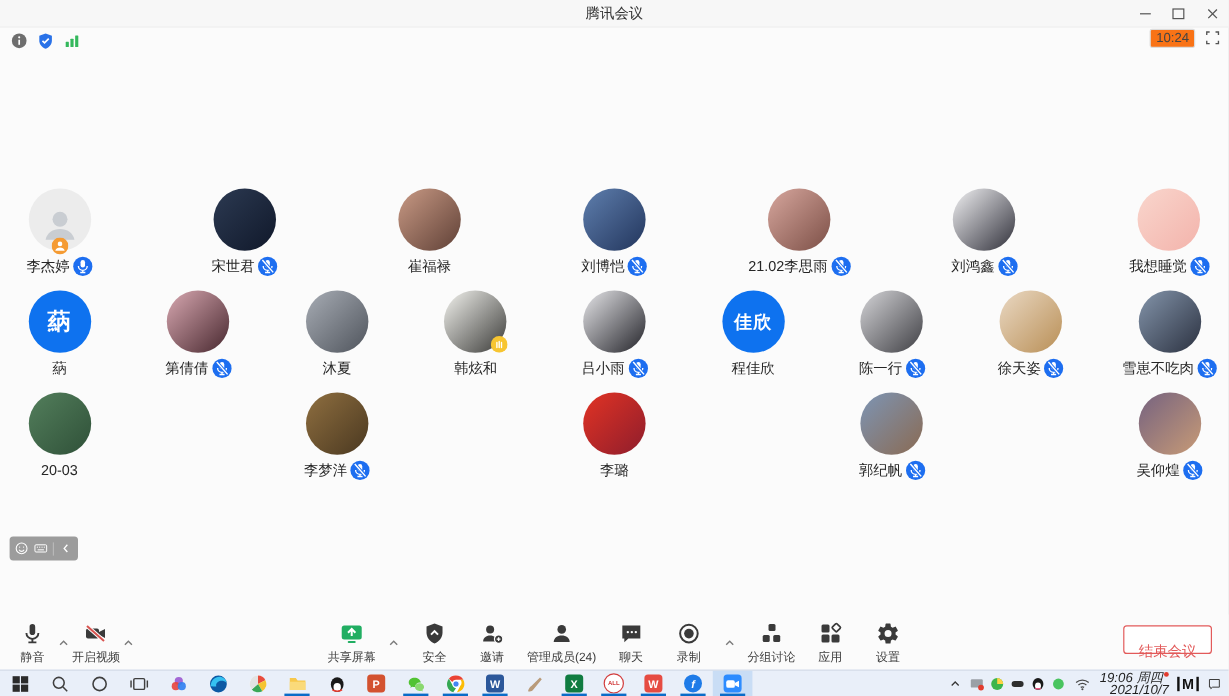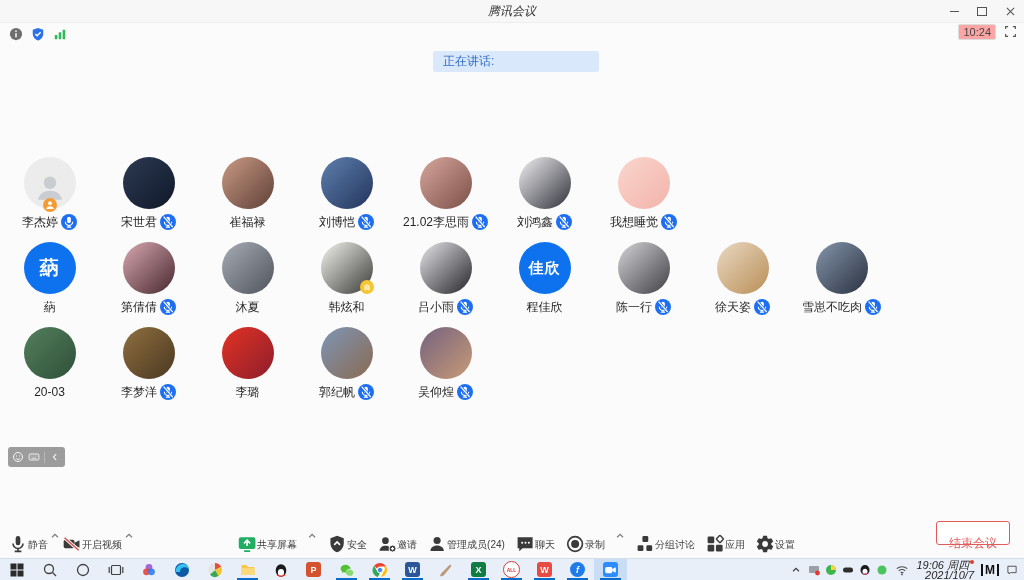--- a/index.html
+++ b/index.html
@@ -1,58 +1,58 @@
 <!DOCTYPE html>
 <html><head>
 <meta charset="utf-8">
 <style>
   html,body{margin:0;padding:0;background:#ddd;}
   .screen{position:relative;width:1024px;height:580px;background:#fbfbfb;overflow:hidden;
     font-family:"Liberation Sans",sans-serif;-webkit-font-smoothing:antialiased;}
   
-  .titlebar{position:absolute;top:0;left:0;right:0;height:22px;background:#f7f7f7;border-bottom:1px solid #eeeeee;font-style:italic;}
+  .titlebar{position:absolute;top:0;left:0;right:0;height:22px;background:#f7f7f7;border-bottom:1px solid #eeeeee;}
   .title{position:absolute;left:0;right:0;top:0;text-align:center;font-size:12px;color:#333;line-height:22px;}
   .winctrls{position:absolute;right:0;top:0;height:22px;display:flex;}
   .wbtn{width:28px;height:22px;display:flex;align-items:center;justify-content:center;}
   .minbar{width:9px;height:1px;background:#555;}
   .maxsq{width:8px;height:7px;border:1px solid #555;}
   .wbtn svg{width:9px;height:9px;}
   
   .topicons{position:absolute;top:26px;left:8px;display:flex;gap:7px;}
   .topicons .tic{width:15px;height:15px;display:flex;align-items:center;justify-content:center;}
   .topicons svg{width:14px;height:14px;display:block;}
-  .timer{position:absolute;top:24px;right:28px;font-size:11px;color:#444;background:#fca5a5;border:1px solid #dcdcdc;border-radius:2px;padding:0 4px;height:14px;line-height:14px;}
+  .timer{position:absolute;top:24px;right:28px;font-size:11px;color:#444;background:#f97316;border:1px solid #dcdcdc;border-radius:2px;padding:0 4px;height:14px;line-height:14px;}
   .fsbtn{position:absolute;top:25px;right:7px;}
   .fsbtn svg{width:13px;height:13px;display:block;}
   
   .banner{position:absolute;top:51px;left:433px;width:166px;height:21px;background:#d9e8fa;border-radius:2px;
     font-size:12px;color:#2f6dc4;line-height:21px;padding-left:10px;box-sizing:border-box;}
   
-  .prow{position:absolute;left:0;width:100%;display:flex;justify-content:flex-start;}
+  .prow{position:absolute;left:0;width:100%;display:flex;justify-content:space-between;}
   .pcell{width:99px;display:flex;flex-direction:column;align-items:center;}
   .avatar{width:52px;height:52px;border-radius:50%;position:relative;display:flex;align-items:center;justify-content:center;}
   .avatar .ph{width:34px;height:34px;margin-top:8px;}
   .avatar .init{color:#fff;font-weight:bold;letter-spacing:1px;}
   .badge{position:absolute;width:14px;height:14px;border-radius:50%;bottom:-3px;left:50%;transform:translateX(-50%);}
   .badge svg{width:14px;height:14px;display:block;}
   .badge.hand{left:auto;right:-1px;bottom:0;transform:none;}
   .nameline{margin-top:5px;display:flex;align-items:center;gap:3px;font-size:12px;color:#262626;line-height:16px;white-space:nowrap;}
   .mic{width:16px;height:16px;border-radius:50%;background:#1d6ef0;display:inline-flex;align-items:center;justify-content:center;}
   .mic svg{width:16px;height:16px;display:block;}
   
   .rbar{position:absolute;left:8px;top:447px;width:57px;height:20px;background:#9c9c9c;border-radius:3px;
     display:flex;align-items:center;padding:0 4px;gap:4px;box-sizing:border-box;}
   .rbar .rb{display:flex;align-items:center;justify-content:center;}
   .rbar svg{width:12px;height:12px;display:block;}
   .rbar .sep{width:1px;height:11px;background:#b8b8b8;}
   
   .btoolbar{position:absolute;left:0;right:0;bottom:22px;height:46px;background:#fbfbfb;}
   .tgroup-left{position:absolute;left:8px;bottom:3px;display:flex;align-items:flex-end;gap:2px;}
   .tgroup-center{position:absolute;left:calc(50% + 4px);transform:translateX(-50%);bottom:3px;display:flex;align-items:flex-end;gap:10px;}
-  .titem{display:flex;flex-direction:row;align-items:center;min-width:38px;text-align:center;}
+  .titem{display:flex;flex-direction:column;align-items:center;min-width:38px;text-align:center;}
   .ticon{height:22px;display:flex;align-items:center;justify-content:center;}
   .ticon svg{width:20px;height:20px;display:block;}
   .tlabel{font-size:10px;color:#3d3d3d;margin-top:2px;white-space:nowrap;}
   .chev{display:flex;align-items:center;margin-bottom:14px;}
   .chev svg{width:10px;height:10px;display:block;}
   .endbtn{position:absolute;right:14px;bottom:13px;height:24px;padding:10px 12px;border:1px solid #e25a5a;color:#e25a5a;
     background:#fff;border-radius:3px;font-size:12px;line-height:22px;box-sizing:border-box;}
   
   .taskbar{position:absolute;left:0;right:0;bottom:0;height:22px;background:#e9eff9;border-top:1px solid #d5dde9;
     display:flex;align-items:stretch;box-sizing:border-box;}
@@ -117,21 +117,20 @@
         </svg>
       </span>
     </div>
   <div class="timer">10:24</div>
   <div class="fsbtn">
     <svg viewBox="0 0 16 16" stroke="#555" stroke-width="1.4" fill="none">
       <path d="M2 5V2h3M11 2h3v3M14 11v3h-3M5 14H2v-3"></path>
     </svg>
   </div>
 
-  <div class="banner">正在讲话:</div>
 
   <div id="pgrid">
       <div class="prow" style="top: 157px;">
         <div class="pcell">
           <div class="avatar" style="background: rgb(236, 236, 236);">
             <svg class="ph" viewBox="0 0 24 24">
               <circle cx="12" cy="9" r="4.4" fill="#c9cdd2"></circle>
               <path d="M3.5 21c.8-4 4.3-6.3 8.5-6.3s7.7 2.3 8.5 6.3z" fill="#c9cdd2"></path>
             </svg>
             <span class="badge">

